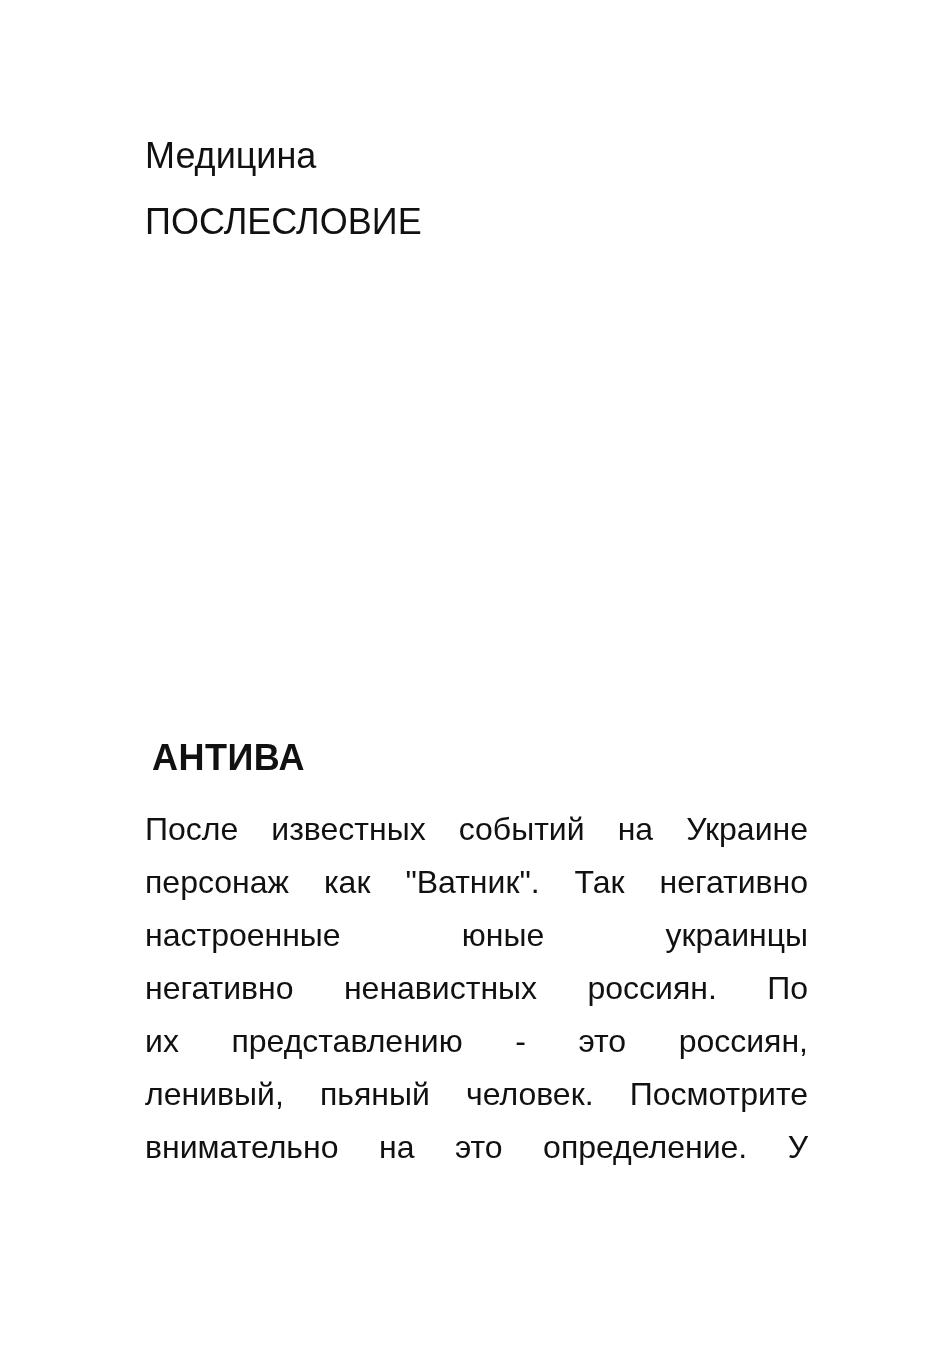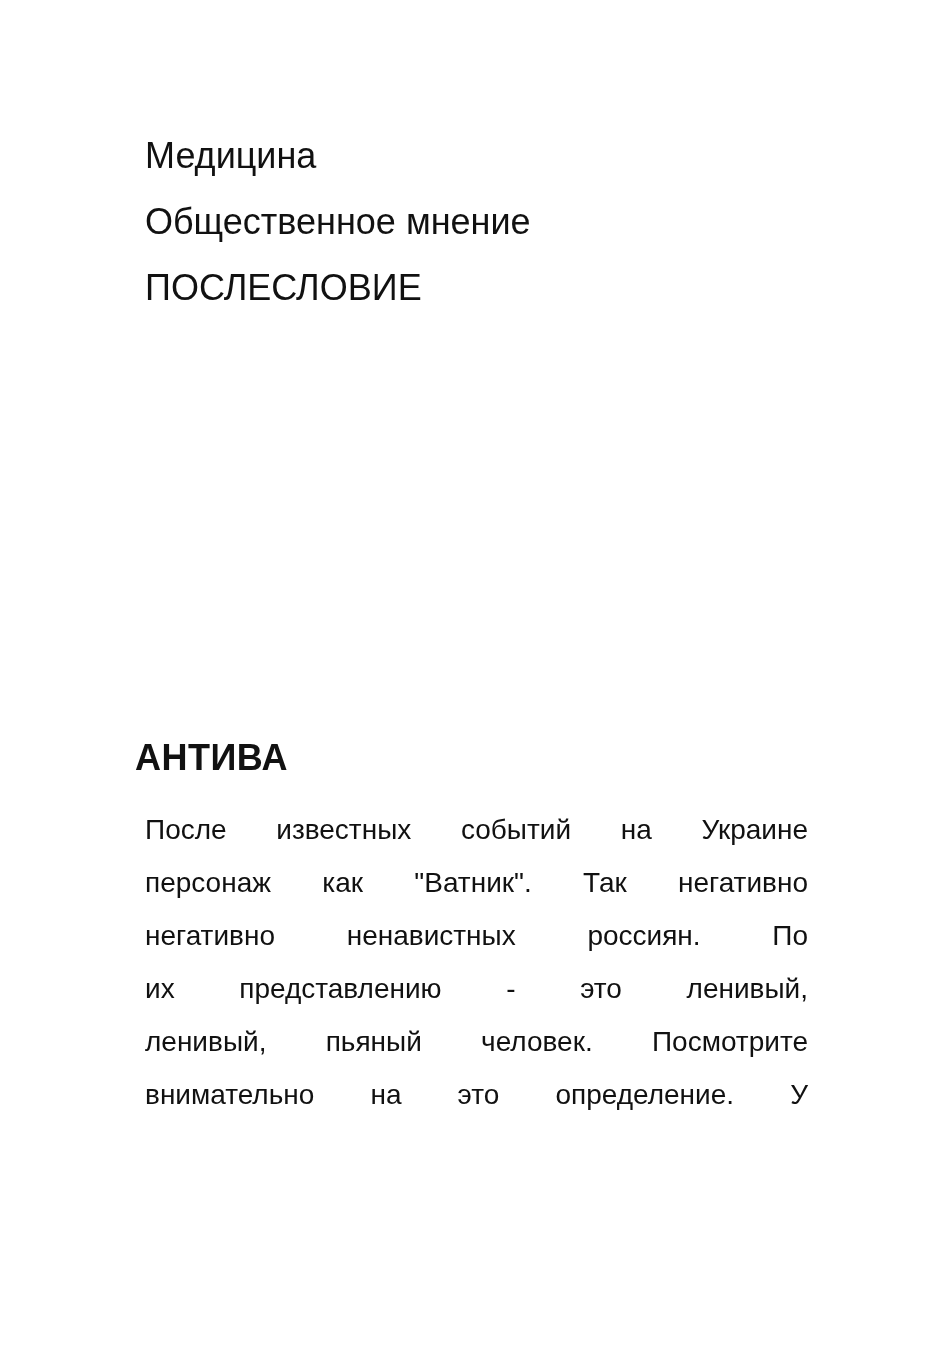--- a/index.html
+++ b/index.html
@@ -24,59 +24,59 @@
   }
   .toc-line {
     margin: 0;
     font-size: 36px;
     line-height: 66px;
     font-weight: 400;
     white-space: nowrap;
   }
   .heading {
     position: absolute;
-    left: 135px;
+    left: 152px;
     right: 144px;
     top: 731px;
     margin: 0;
     font-size: 36px;
     line-height: 53px;
     font-weight: 700;
     letter-spacing: 0.5px;
   }
   .paragraph {
     position: absolute;
     left: 145px;
     right: 144px;
     top: 803px;
   }
   .pline {
-    font-size: 28px;
+    font-size: 32px;
     line-height: 53px;
     text-align: justify;
     text-align-last: justify;
     text-justify: inter-word;
     white-space: normal;
   }
 </style>
 </head>
 <body>
 
 <div class="page">
 
   <div class="toc">
     <p class="toc-line">Медицина</p>
-    <p class="toc-line">Общественное мнение</p>
     <p class="toc-line">ПОСЛЕСЛОВИЕ</p>
   </div>
 
   <h2 class="heading">АНТИВА</h2>
 
   <div class="paragraph">
     <div class="pline">После известных событий на Украине</div>
     <div class="pline">персонаж как "Ватник". Так негативно</div>
+    <div class="pline">настроенные юные украинцы</div>
     <div class="pline">негативно ненавистных россиян. По</div>
-    <div class="pline">их представлению - это ленивый,</div>
+    <div class="pline">их представлению - это россиян,</div>
     <div class="pline">ленивый, пьяный человек. Посмотрите</div>
     <div class="pline">внимательно на это определение. У</div>
   </div>
 
 </div>
 
 </body></html>

